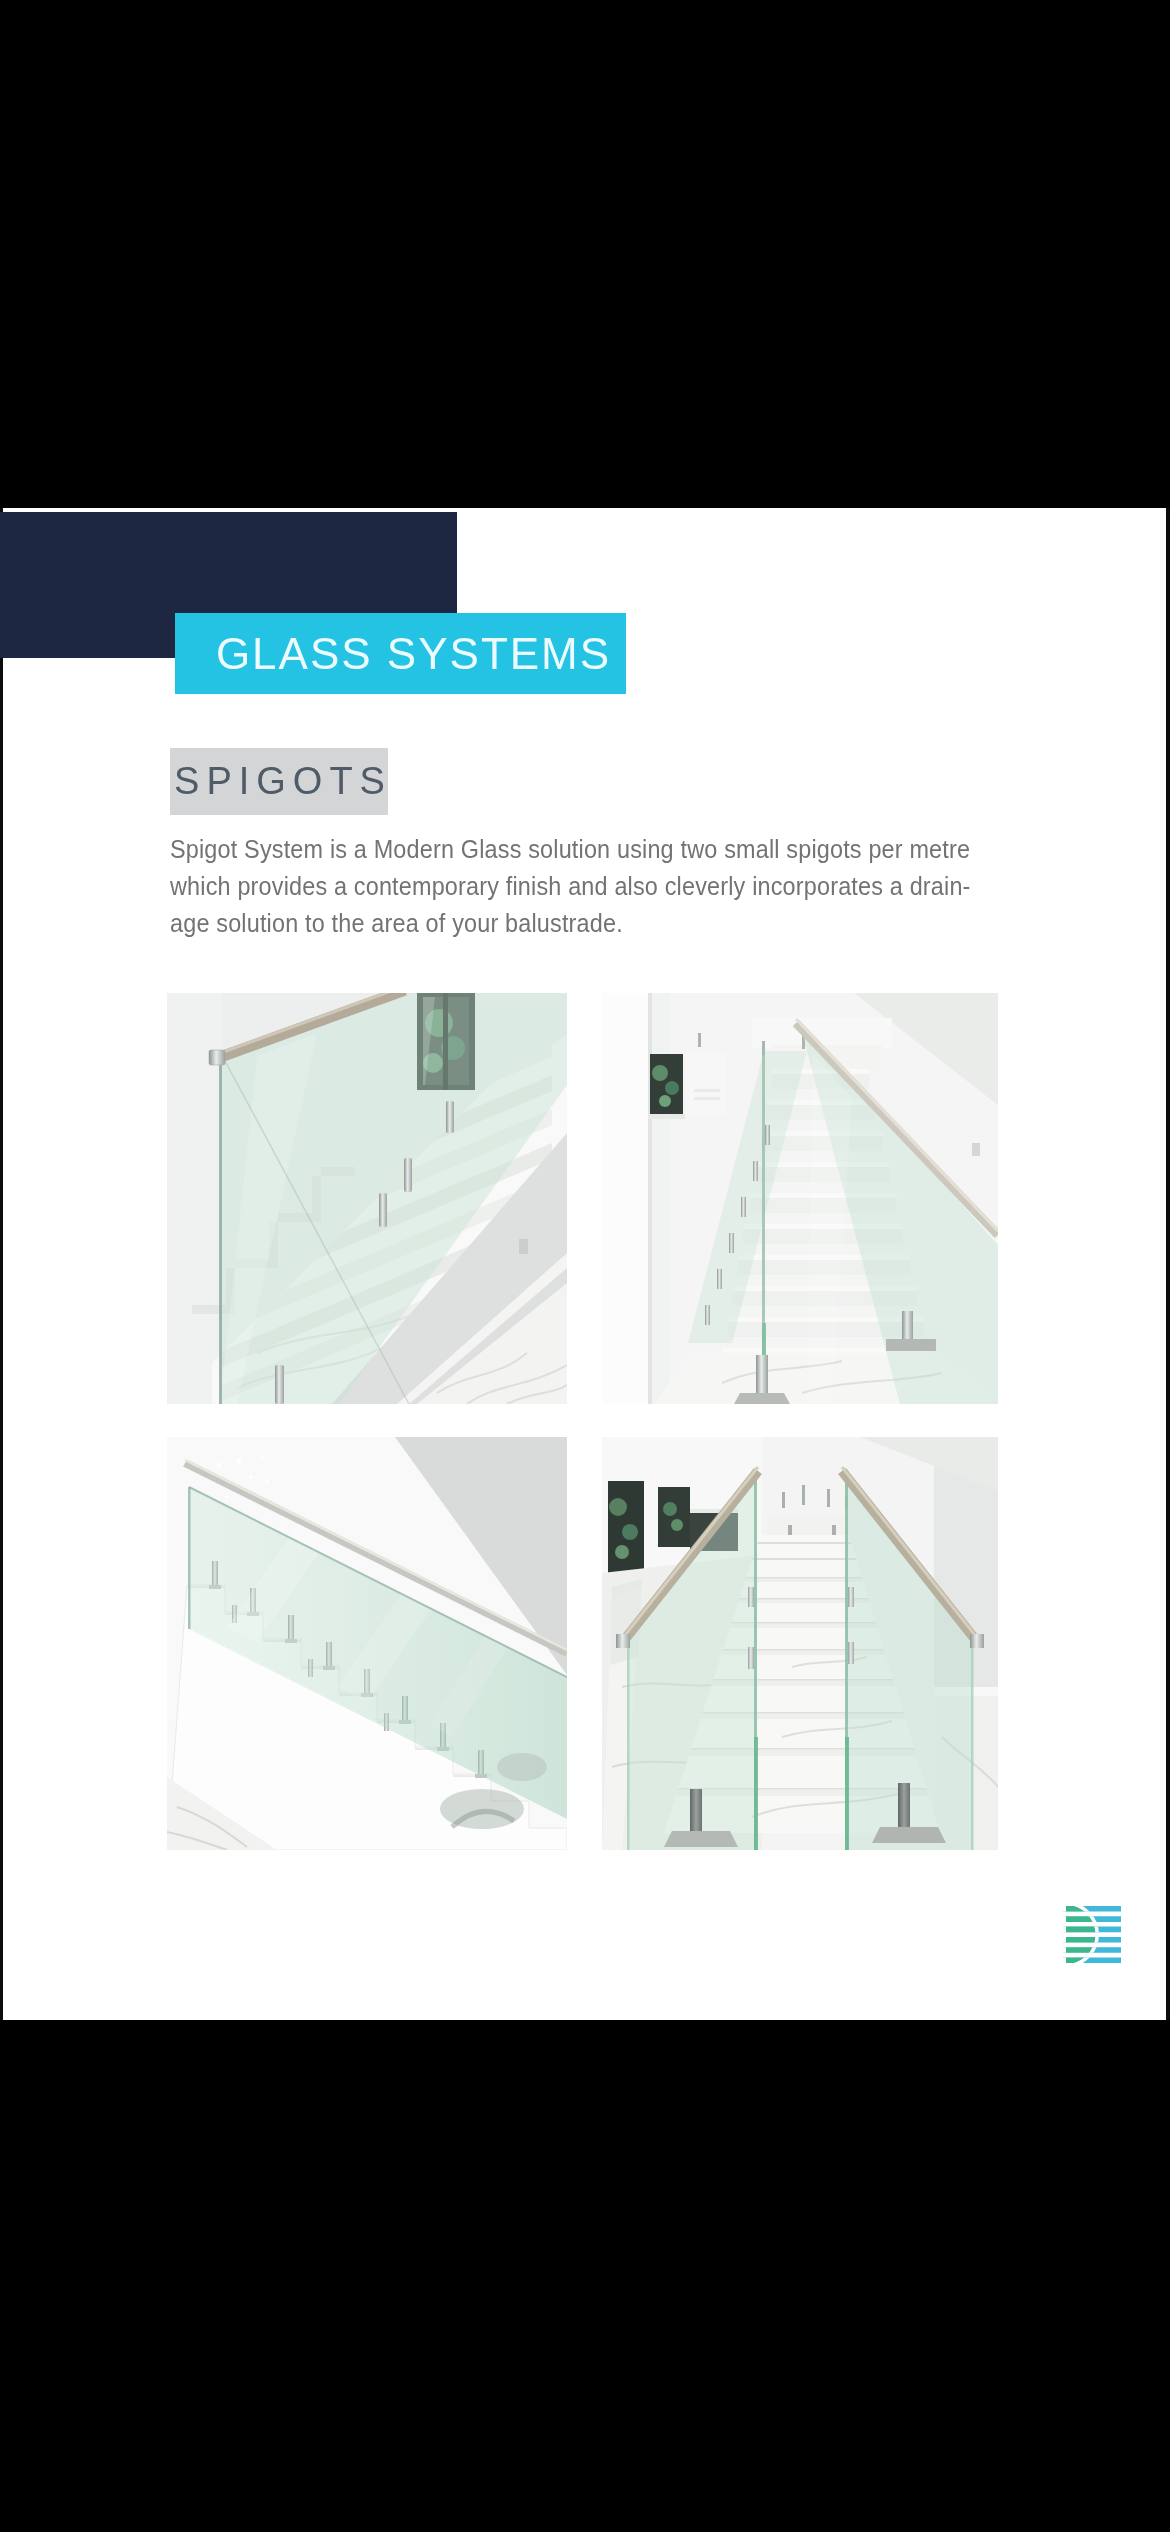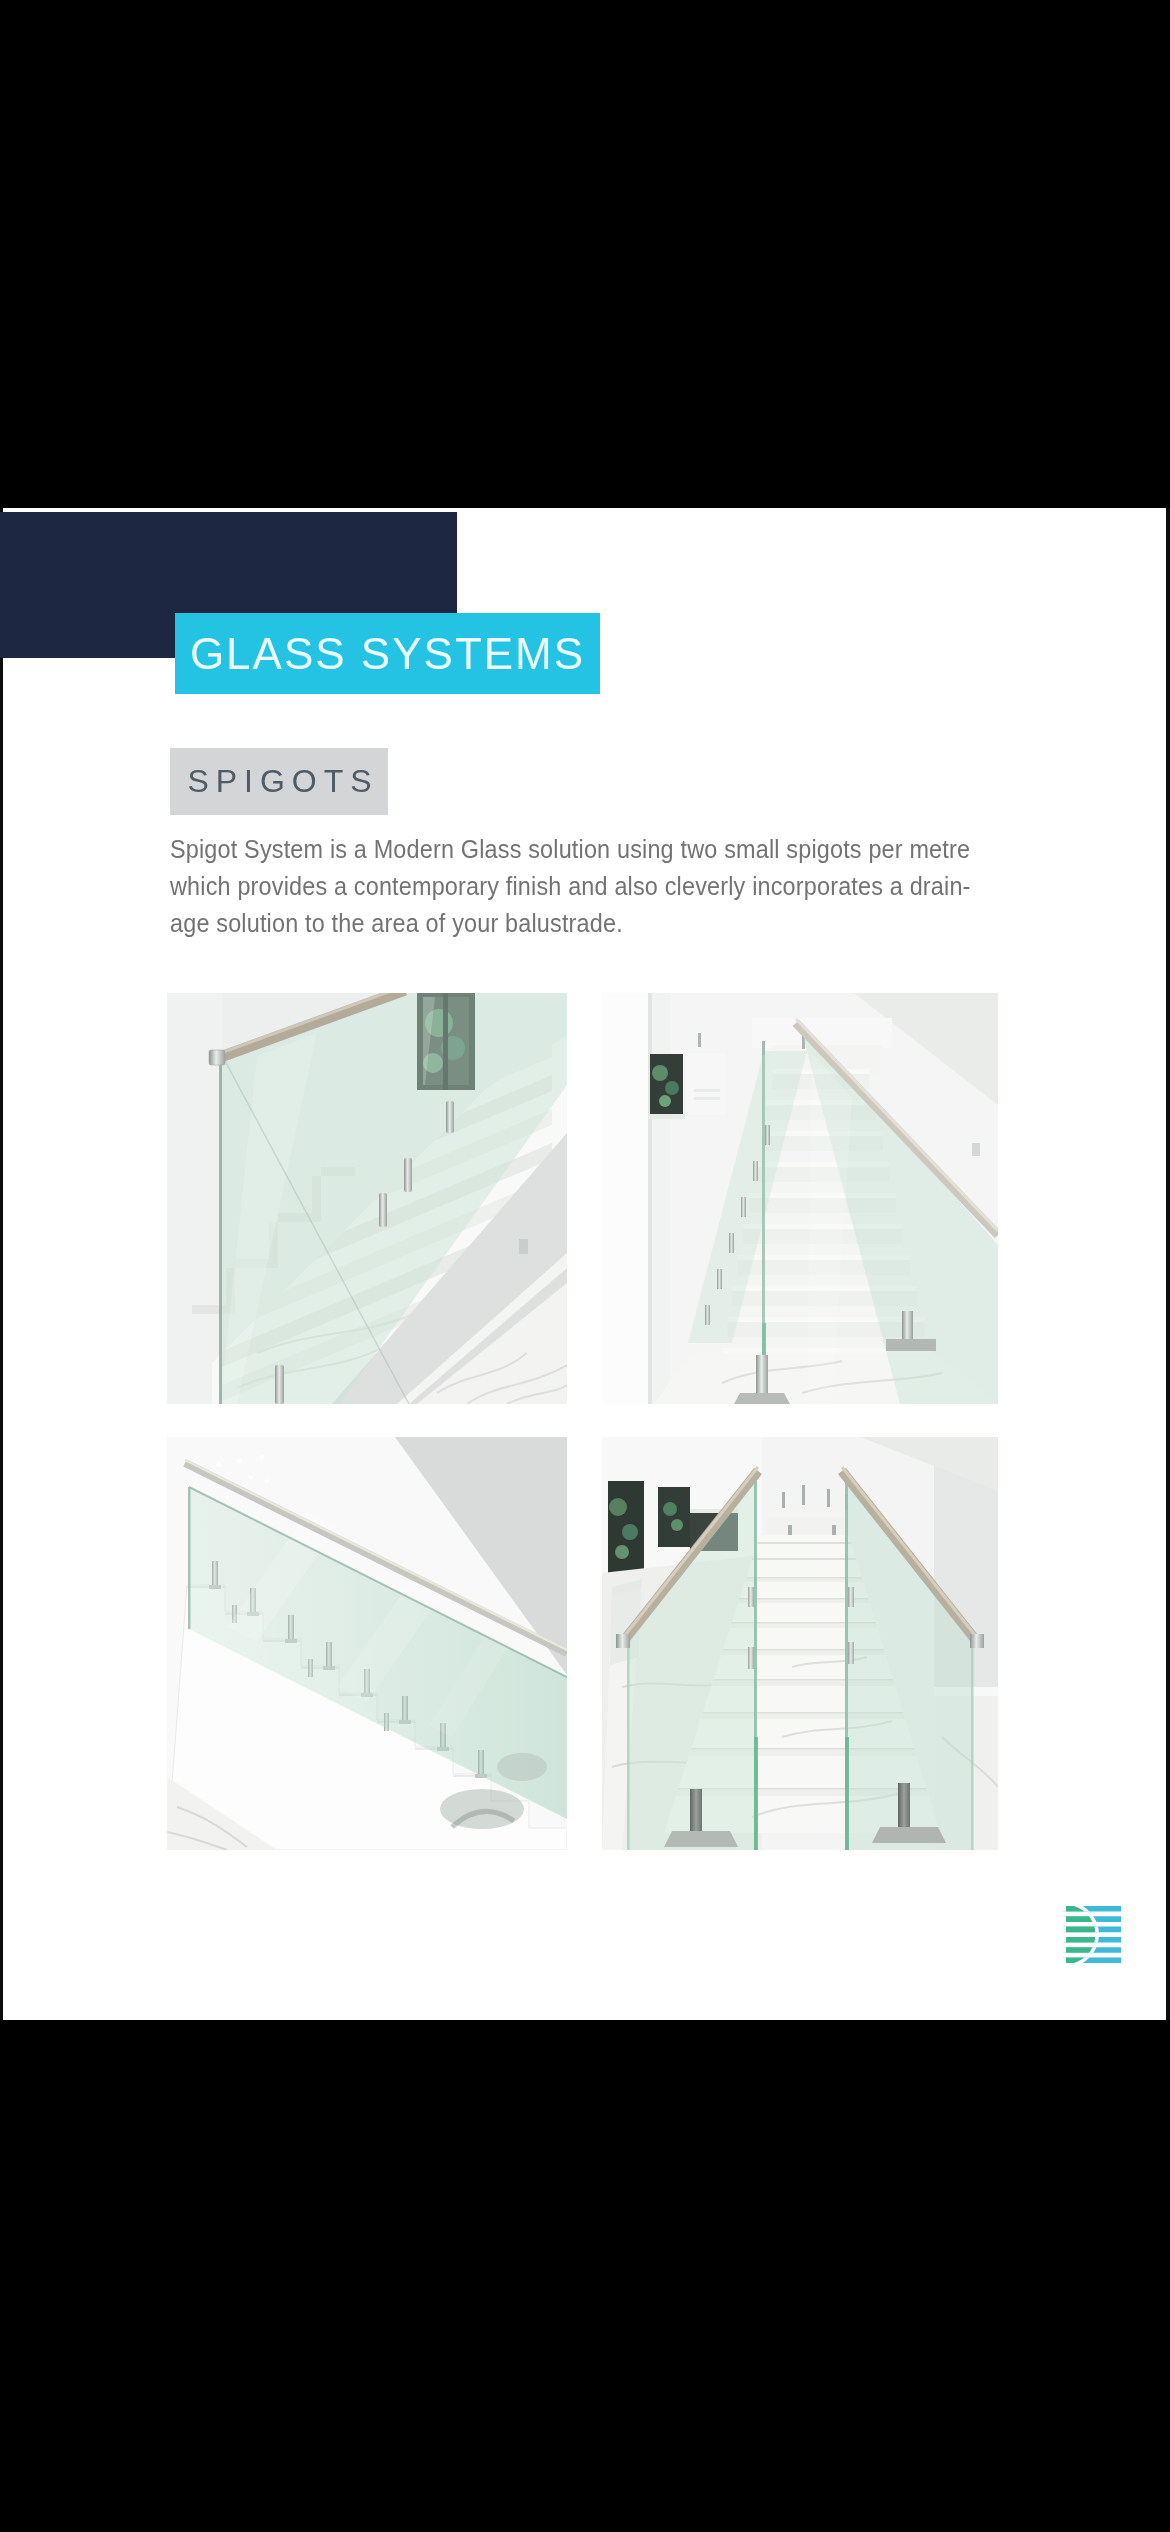--- a/index.html
+++ b/index.html
@@ -15,32 +15,32 @@
   
   .page{left:0;top:508px;width:1170px;height:1512px;background:#fff;}
   .edge{top:0;width:3px;height:1512px;background:#0c0c0c;}
   .edge-left{left:0;}
   .edge-right{left:1166px;width:4px;}
   
   .navy{left:0;top:4px;width:457px;height:146px;background:#1d2742;z-index:2;}
   
   .banner{
     left:175px;top:105px;width:425px;height:81px;background:#25c3e3;z-index:3;
-    display:flex;align-items:center;justify-content:center;
+    display:flex;align-items:center;justify-content:center;padding-left:26px;
   }
   .banner-label{
     color:#ecfbff;font-size:44px;font-weight:300;letter-spacing:2px;white-space:nowrap;
   }
   
   .spigots-box{
     left:170px;top:240px;width:218px;height:67px;background:#d3d5d6;
     display:flex;align-items:center;justify-content:center;
   }
   .spigots-label{
-    color:#4f5b66;font-size:32px;font-weight:400;letter-spacing:7px;white-space:nowrap;margin-left:8px;
+    color:#4f5b66;font-size:38px;font-weight:400;letter-spacing:7px;white-space:nowrap;margin-left:8px;
   }
   
   .intro{left:170px;top:323px;width:900px;color:#737373;}
   .intro .line{
     font-size:26px;line-height:37px;white-space:nowrap;
     transform:scaleX(0.9);transform-origin:left top;letter-spacing:0.2px;
   }
   
   .photo{display:block;background:#f0f2f1;}
   .photo-1{left:167px;top:485px;width:400px;height:411px;}

